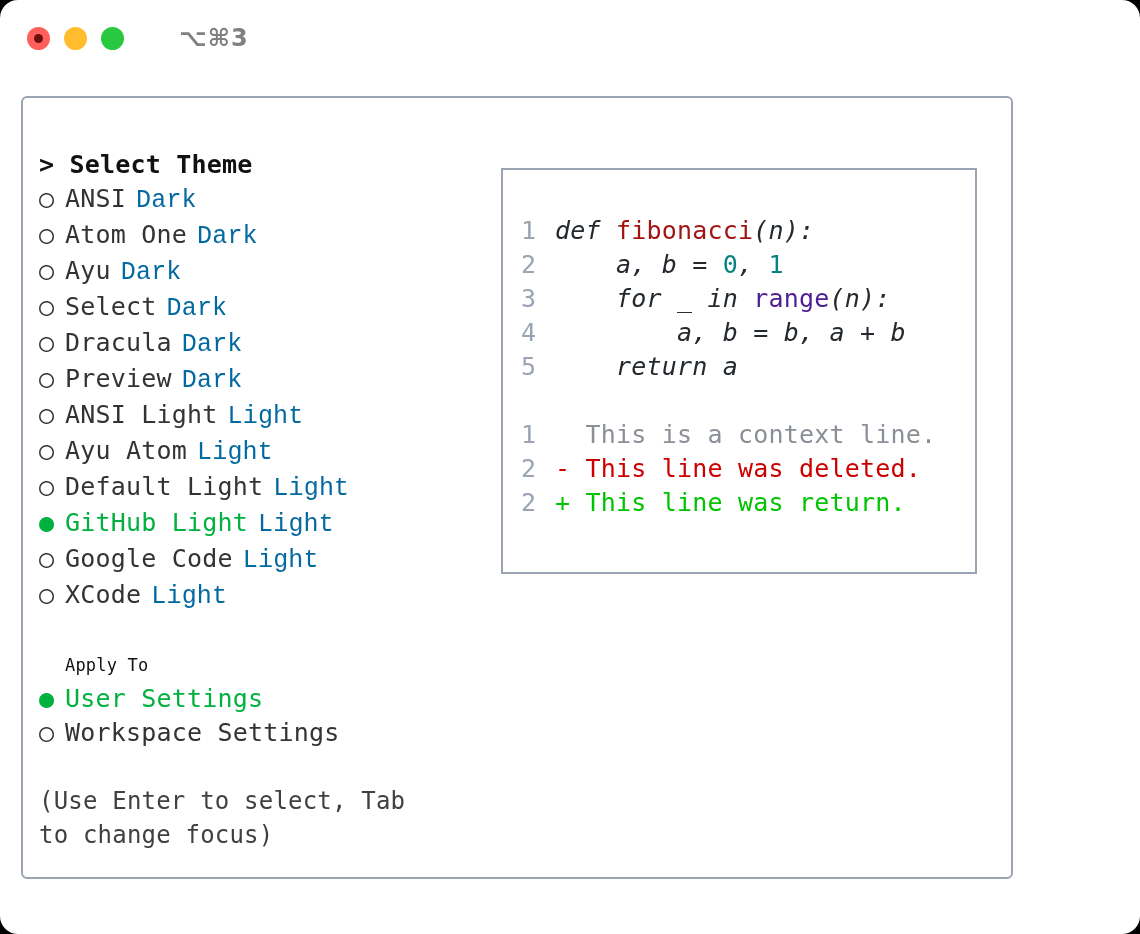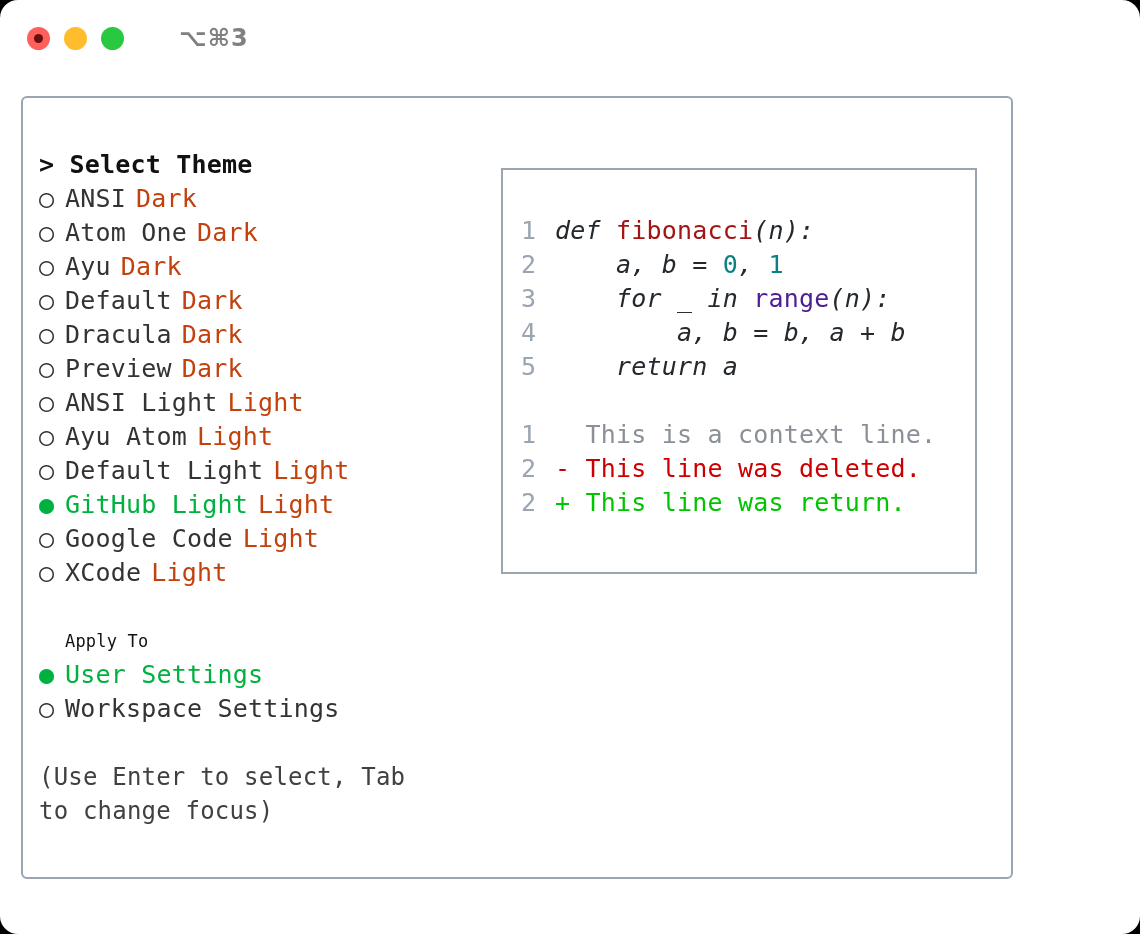--- a/index.html
+++ b/index.html
@@ -129,22 +129,23 @@
   .bullet {
     display: inline-block;
     width: 26px;
     flex: 0 0 26px;
     color: #333333;
   }
   .bullet.on { color: #00b140; }
   .opt-label { color: #333333; }
   .opt-row.selected .opt-label { color: #00b140; }
   .opt-tag {
-    color: #c2410c;
+    color: #0369a1;
     margin-left: 10px;
+    font-family: Liberation Mono, monospace;
   }
 
   .apply-block { margin-top: 34px; }
   .apply-head {
     font-size: 17px;
     color: #111111;
     line-height: 34px;
     white-space: pre;
     padding-left: 26px;
     letter-spacing: 0.2px;
@@ -227,21 +228,21 @@
   <div class="panel">
     <div class="panel-inner">
 
       <div class="left-col">
         <div class="section-title">&gt; Select Theme</div>
 
         <div class="opt-list" id="theme-list">
             <div class="opt-row"><span class="bullet">○</span><span class="opt-label">ANSI</span><span class="opt-tag">Dark</span></div>
             <div class="opt-row"><span class="bullet">○</span><span class="opt-label">Atom One</span><span class="opt-tag">Dark</span></div>
             <div class="opt-row"><span class="bullet">○</span><span class="opt-label">Ayu</span><span class="opt-tag">Dark</span></div>
-            <div class="opt-row"><span class="bullet">○</span><span class="opt-label">Default</span><span class="opt-tag">Dark</span></div>
+            <div class="opt-row"><span class="bullet">○</span><span class="opt-label">Select</span><span class="opt-tag">Dark</span></div>
             <div class="opt-row"><span class="bullet">○</span><span class="opt-label">Dracula</span><span class="opt-tag">Dark</span></div>
             <div class="opt-row"><span class="bullet">○</span><span class="opt-label">Preview</span><span class="opt-tag">Dark</span></div>
             <div class="opt-row"><span class="bullet">○</span><span class="opt-label">ANSI Light</span><span class="opt-tag">Light</span></div>
             <div class="opt-row"><span class="bullet">○</span><span class="opt-label">Ayu Atom</span><span class="opt-tag">Light</span></div>
             <div class="opt-row"><span class="bullet">○</span><span class="opt-label">Default Light</span><span class="opt-tag">Light</span></div>
             <div class="opt-row selected"><span class="bullet on">●</span><span class="opt-label">GitHub Light</span><span class="opt-tag">Light</span></div>
             <div class="opt-row"><span class="bullet">○</span><span class="opt-label">Google Code</span><span class="opt-tag">Light</span></div>
             <div class="opt-row"><span class="bullet">○</span><span class="opt-label">XCode</span><span class="opt-tag">Light</span></div>
           </div>
 

